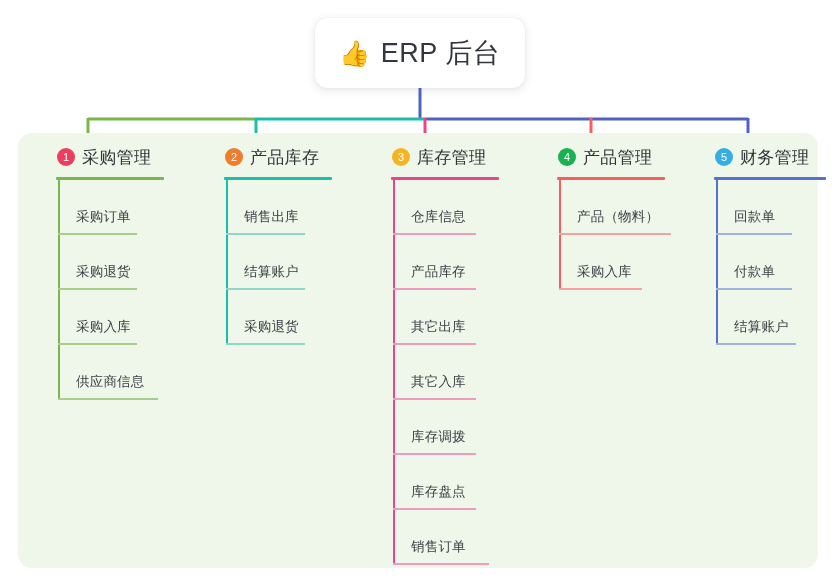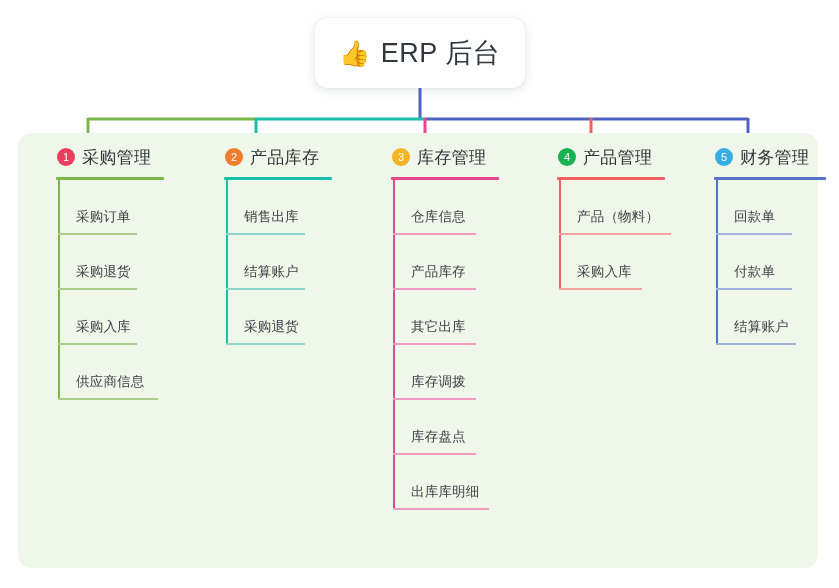--- a/index.html
+++ b/index.html
@@ -216,29 +216,33 @@
         </div>
         <div class="leaf">
           <span class="leaf-label">产品库存</span>
           <div class="leaf-rule" style="background: rgb(240, 156, 192); width: 83px;"></div>
         </div>
         <div class="leaf">
           <span class="leaf-label">其它出库</span>
           <div class="leaf-rule" style="background: rgb(240, 156, 192); width: 83px;"></div>
         </div>
         <div class="leaf">
+          <span class="leaf-label">其它入库</span>
+          <div class="leaf-rule" style="background: rgb(240, 156, 192); width: 83px;"></div>
+        </div>
+        <div class="leaf">
           <span class="leaf-label">库存调拨</span>
           <div class="leaf-rule" style="background: rgb(240, 156, 192); width: 83px;"></div>
         </div>
         <div class="leaf">
           <span class="leaf-label">库存盘点</span>
           <div class="leaf-rule" style="background: rgb(240, 156, 192); width: 83px;"></div>
         </div>
         <div class="leaf">
-          <span class="leaf-label">出库库明细</span>
+          <span class="leaf-label">销售订单</span>
           <div class="leaf-rule" style="background: rgb(240, 156, 192); width: 96px;"></div>
         </div>
       </div>
     </div>
     <div class="column" style="left: 539px; width: 170px;">
       <div class="col-head">
         <span class="badge" style="background: rgb(24, 178, 82);">4</span>
         <span class="col-title">产品管理</span>
       </div>
       <div class="head-rule" style="background: rgb(244, 96, 95); width: 108px; margin-left: 18px;"></div>

